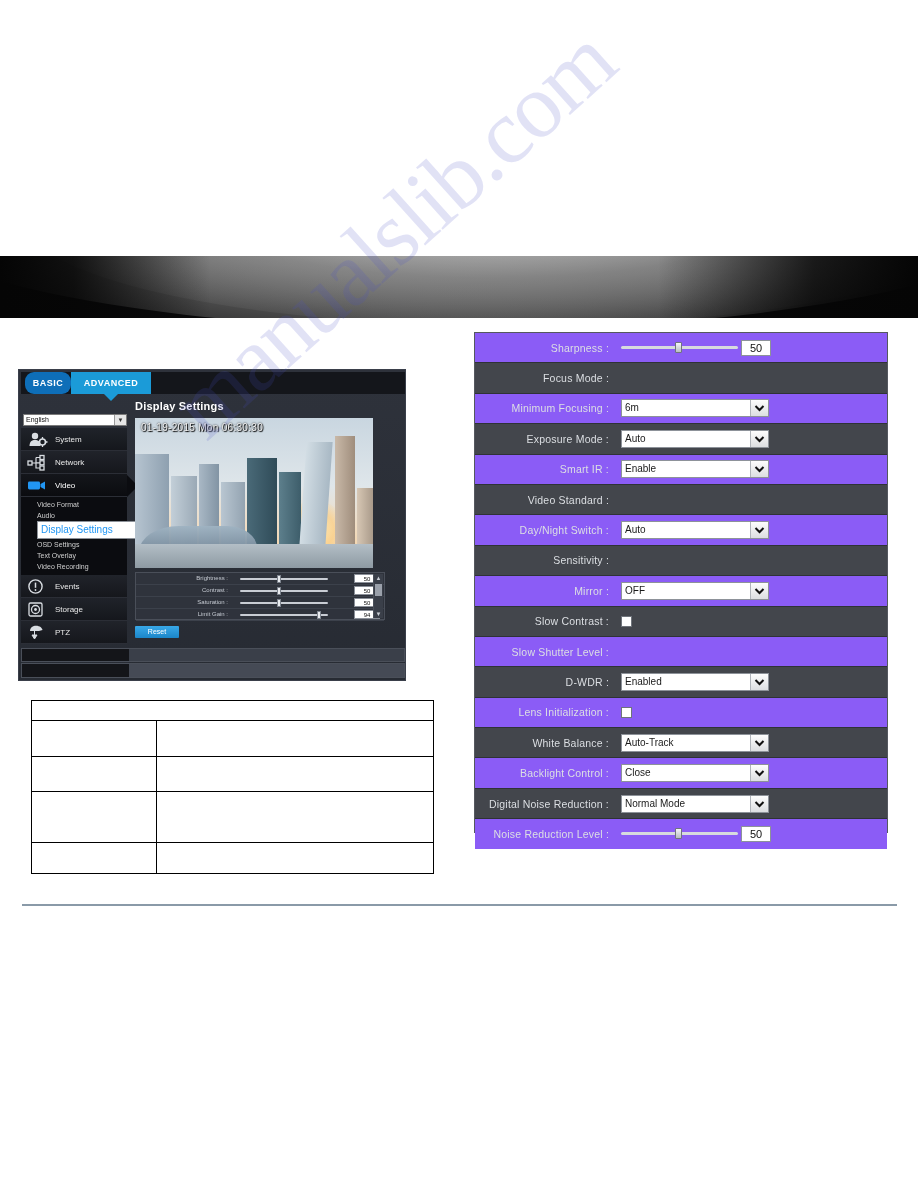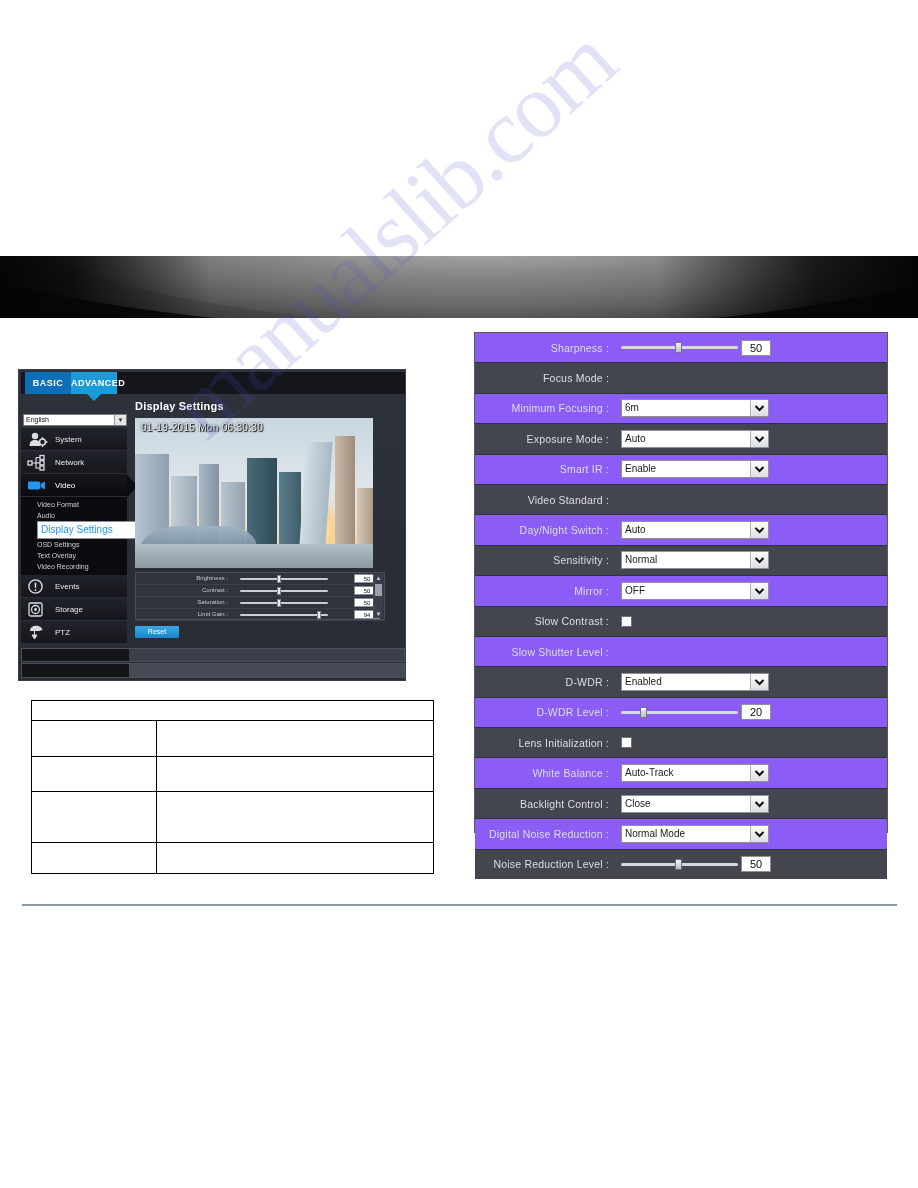--- a/index.html
+++ b/index.html
@@ -69,22 +69,22 @@
   }
   .tab {
     position: absolute; top: 0;
     height: 22px; line-height: 22px;
     text-align: center;
     color: #ffffff;
     font-size: 9px;
     font-weight: bold;
     letter-spacing: 0.5px;
   }
-  .tab-basic { left: 4px; width: 46px; background: #0e6eb8; }
-  .tab-adv { left: 50px; width: 46px; background: #1b9bd8; }
+  .tab-basic { left: 4px; width: 46px; background: #0e6eb8; border-radius: 9px; }
+  .tab-adv { left: 50px; width: 80px; background: #1b9bd8; }
   .tab-adv::after {
     content: "";
     position: absolute;
     left: 50%; margin-left: -7px; bottom: -7px;
     width: 0; height: 0;
     border-left: 7px solid transparent;
     border-right: 7px solid transparent;
     border-top: 7px solid #1b9bd8;
   }
 
@@ -688,30 +688,20 @@
             <svg width="11" height="8" viewBox="0 0 11 8">
               <path d="M1.5 2 L5.5 6 L9.5 2" stroke="#111" stroke-width="2" fill="none"></path>
             </svg>
           </span>
       </div>
     </div>
   </div>
 
   <div class="row">
     <div class="row-label">Sensitivity :</div>
-    <div class="row-field">
-      <div class="sel">
-        <span>Normal</span>
-        <span class="caret">
-            <svg width="11" height="8" viewBox="0 0 11 8">
-              <path d="M1.5 2 L5.5 6 L9.5 2" stroke="#111" stroke-width="2" fill="none"></path>
-            </svg>
-          </span>
-      </div>
-    </div>
   </div>
 
   <div class="row">
     <div class="row-label">Mirror :</div>
     <div class="row-field">
       <div class="sel">
         <span>OFF</span>
         <span class="caret">
             <svg width="11" height="8" viewBox="0 0 11 8">
               <path d="M1.5 2 L5.5 6 L9.5 2" stroke="#111" stroke-width="2" fill="none"></path>
@@ -739,31 +729,20 @@
         <span>Enabled</span>
         <span class="caret">
             <svg width="11" height="8" viewBox="0 0 11 8">
               <path d="M1.5 2 L5.5 6 L9.5 2" stroke="#111" stroke-width="2" fill="none"></path>
             </svg>
           </span>
       </div>
     </div>
   </div>
 
-  <div class="row">
-    <div class="row-label">D-WDR Level :</div>
-    <div class="row-field">
-      <div class="slider-wrap">
-        <div class="track">
-            <div class="knob" style="left:16%"></div>
-          </div>
-        <div class="numbox">20</div>
-      </div>
-    </div>
-  </div>
 
   <div class="row">
     <div class="row-label">Lens Initialization :</div>
     <div class="row-field">
       <div class="chk"></div>
     </div>
   </div>
 
   <div class="row">
     <div class="row-label">White Balance :</div>

